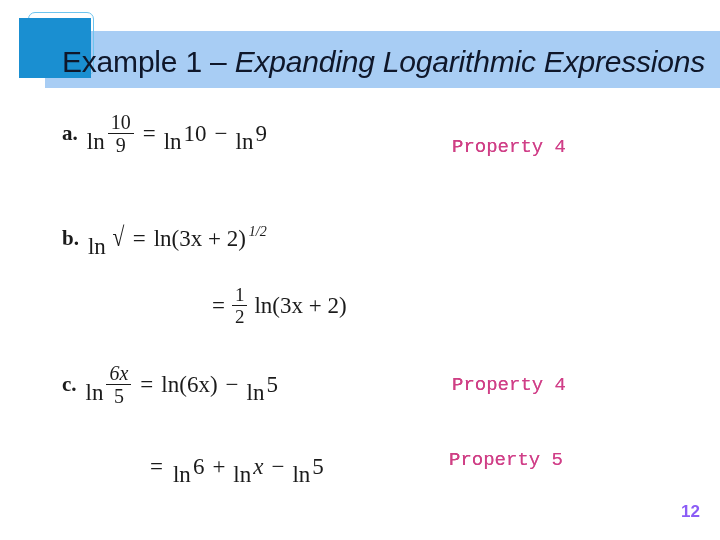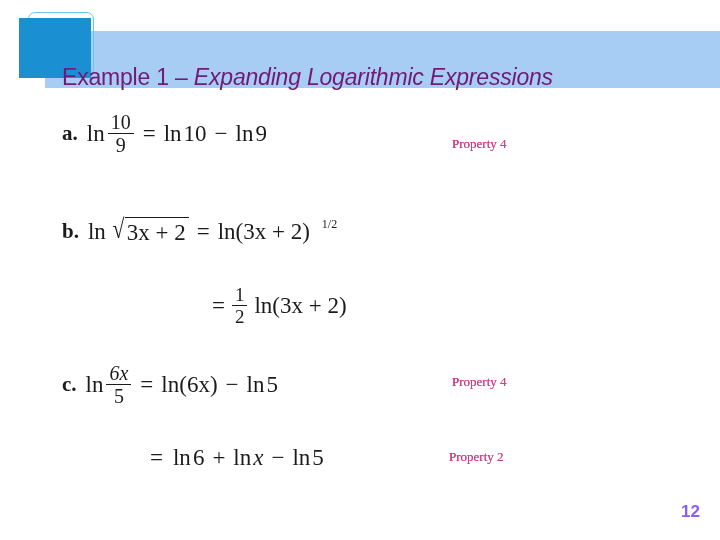--- a/index.html
+++ b/index.html
@@ -45,26 +45,26 @@
     position: absolute;
     left: 19px;
     top: 18px;
     width: 72px;
     height: 60px;
     background: #1a8fd1;
   }
   .title-text {
     position: absolute;
     left: 62px;
-    top: 55px;
+    top: 40px;
     width: 650px;
     height: 44px;
     line-height: 44px;
-    font-size: 23px;
-    color: #701a75;
+    font-size: 30px;
+    color: #0f172a;
     white-space: nowrap;
     letter-spacing: -0.2px;
   }
   .title-text .t-plain { font-style: normal; }
   .title-text .t-ital  { font-style: italic; }
 
   
   #slide-body {
     position: absolute;
     left: 0;
@@ -76,36 +76,36 @@
     position: absolute;
     font-family: "Liberation Serif", serif;
     font-size: 23px;
     color: #1b1b1b;
     white-space: nowrap;
     display: flex;
     align-items: center;
   }
   .lbl {
     position: absolute;
-    font-family: Liberation Serif, serif;
-    font-size: 13px;
+    font-family: Liberation Mono, monospace;
+    font-size: 19px;
     white-space: nowrap;
     background: linear-gradient(90deg, #c2185b 0%, #d9479a 50%, #e56bb0 100%);
     -webkit-background-clip: text;
     background-clip: text;
     color: #cf3f86;
   }
 
   .item-letter {
     font-weight: bold;
     font-size: 21px;
     margin-right: 9px;
     font-family: "Liberation Serif", serif;
   }
-  .ln { font-style: normal; margin-right: 2px; }
+  .ln { font-style: normal; margin-right: 2px; margin-top: 17px; }
   .var { font-style: italic; }
   .op { margin: 0 8px; }
   .op-tight { margin: 0 6px; }
 
   
   .frac {
     display: inline-flex;
     flex-direction: column;
     align-items: center;
     vertical-align: middle;
@@ -138,25 +138,26 @@
     transform: scaleX(0.8) translateY(-1px);
     margin-right: -1px;
   }
   .radical .rad-body {
     border-top: 1.6px solid #1b1b1b;
     padding: 2px 3px 0 2px;
   }
 
   
   .sup {
-    font-size: 12px;
+    font-size: 14px;
     vertical-align: super;
     position: relative;
     top: -7px;
-    margin-left: 12px;
+    margin-left: 3px;
+    font-style: italic;
   }
 
   
   #page-number {
     position: absolute;
     right: 20px;
     bottom: 18px;
     font-family: "Liberation Sans", sans-serif;
     font-size: 17px;
     font-weight: bold;
@@ -191,21 +192,20 @@
     <span class="ln">ln</span>
     <span>9</span>
   </div>
   <div class="lbl" style="left:452px; top:36px;">Property 4</div>
 
   <div class="expr" style="left:62px; top:117px;">
     <span class="item-letter">b.</span>
     <span class="ln">ln</span>
     <span class="radical">
       <span class="rad-sign">√</span>
-      <span class="rad-body">3x + 2</span>
     </span>
     <span class="op">=</span>
     <span>ln(3x + 2)</span>
     <span class="sup">1/2</span>
   </div>
 
   <div class="expr" style="left:212px; top:185px;">
     <span class="op-tight" style="margin-left:0;">=</span>
     <span class="frac small">
       <span class="num">1</span>
@@ -233,17 +233,17 @@
     <span>=</span>
     <span class="ln" style="margin-left:10px;">ln</span>
     <span>6</span>
     <span class="op">+</span>
     <span class="ln">ln</span>
     <span class="var">x</span>
     <span class="op">−</span>
     <span class="ln">ln</span>
     <span>5</span>
   </div>
-  <div class="lbl" style="left:449px; top:349px;">Property 2</div>
+  <div class="lbl" style="left:449px; top:349px;">Property 5</div>
 
 </div>
 
 <div id="page-number">12</div>
 
 </body></html>

